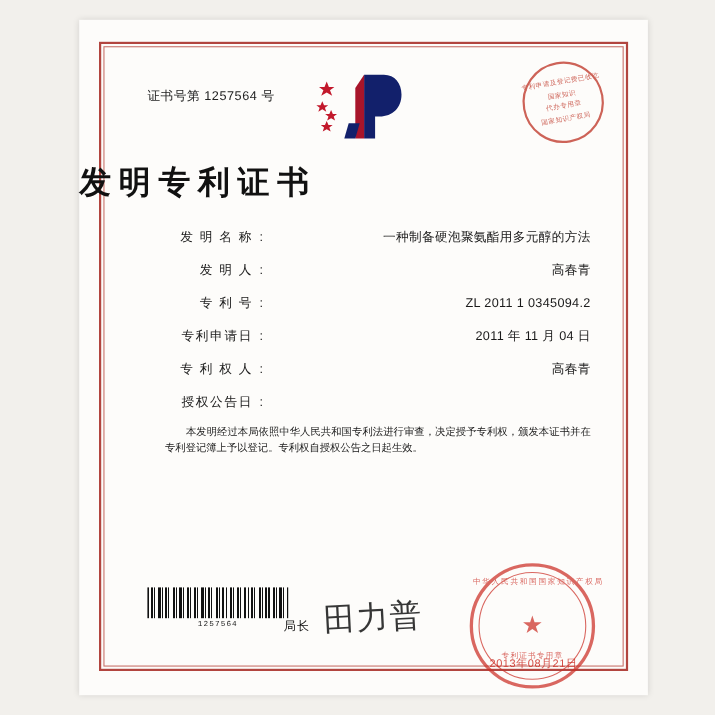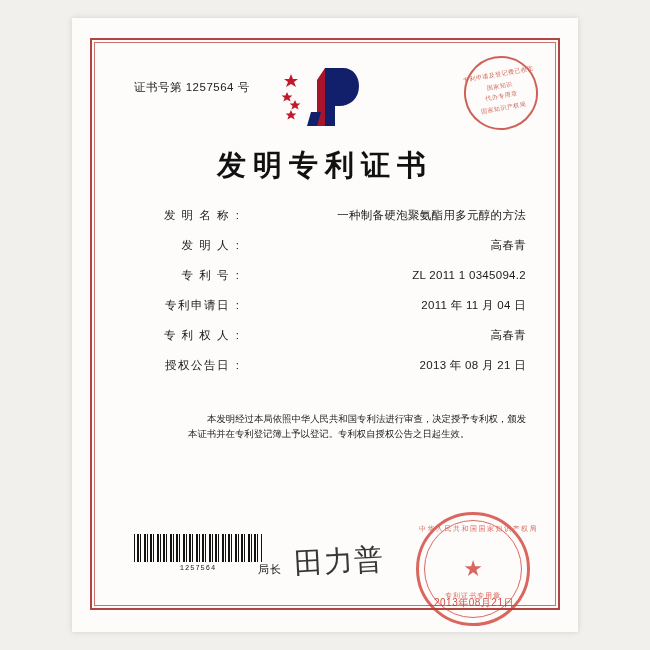--- a/index.html
+++ b/index.html
@@ -23,20 +23,21 @@
 
   
   .paper {
     position: absolute;
     left: 72px;
     top: 18px;
     width: 506px;
     height: 614px;
     background: #fdfcfa;
     box-shadow: 0 0 6px rgba(0,0,0,0.13);
+    padding-left: 11px;
   }
 
   
   .border-outer {
     position: absolute;
     left: 18px;
     top: 20px;
     right: 18px;
     bottom: 22px;
     border: 2px solid #b2453f;
@@ -97,21 +98,20 @@
     color: #222;
     letter-spacing: 0.5px;
   }
 
   
   .title {
     position: absolute;
     left: 0;
     right: 0;
     top: 128px;
-    text-align: center;
     font-family: "DejaVu Serif", serif;
     font-size: 29px;
     font-weight: bold;
     letter-spacing: 7px;
     color: #111;
   }
 
   
   .fields {
     position: absolute;
@@ -140,26 +140,25 @@
   .field-value {
     flex: 1;
     letter-spacing: 0.3px;
   }
 
   
   .body-text {
     position: absolute;
     left: 78px;
     right: 52px;
-    top: 393px;
+    top: 366px;
     font-size: 9.4px;
     line-height: 1.62;
     color: #1a1a1a;
     text-align: justify;
-    margin-left: 38px;
   }
   .body-text p {
     margin: 0 0 4px 0;
     text-indent: 19px;
   }
 
   
   .barcode {
     position: absolute;
     left: 62px;
@@ -329,21 +328,20 @@
         <span class="field-value">2011 年 11 月 04 日</span>
       </div>
       <div class="field-row">
         <span class="field-label">专 利 权 人</span>
         <span class="field-sep">:</span>
         <span class="field-value">高春青</span>
       </div>
       <div class="field-row">
         <span class="field-label">授权公告日</span>
         <span class="field-sep">:</span>
-        <span class="field-value">2013 年 08 月 21 日</span>
       </div>
     </div>
 
     <div class="body-text">
       <p>本发明经过本局依照中华人民共和国专利法进行审查，决定授予专利权，颁发本证书并在专利登记簿上予以登记。专利权自授权公告之日起生效。</p>
     </div>
 
     <div class="barcode"></div>
     <div class="barcode-num">1257564</div>
 

